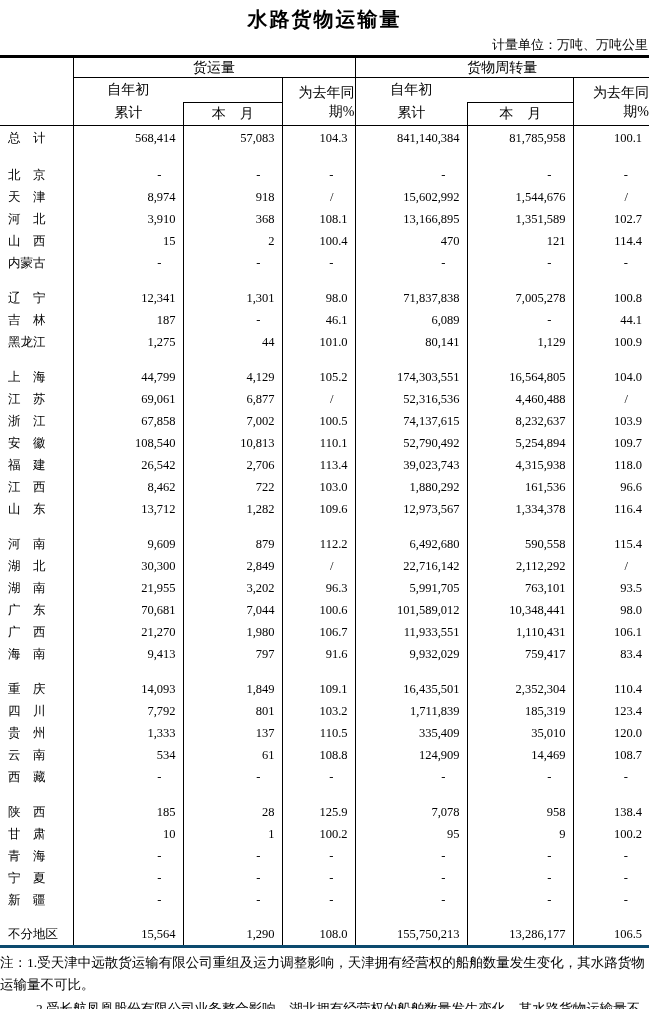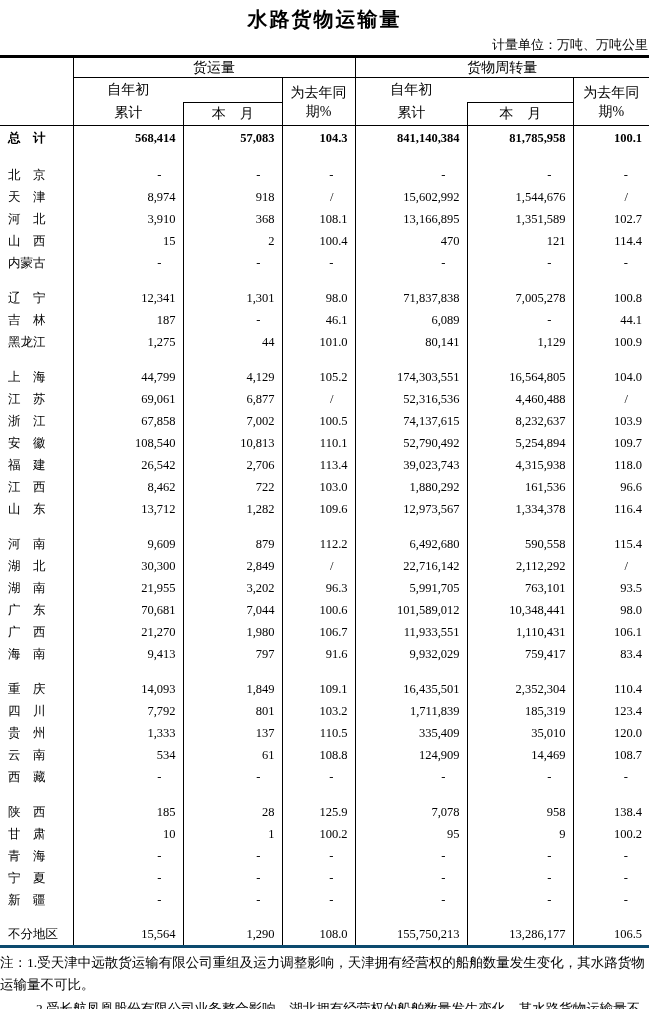--- a/index.html
+++ b/index.html
@@ -29,24 +29,24 @@
   tr.h2 th { height: 47px; font-size: 14px; }
   th.cum-h { padding: 0; }
   th.cum-h .hl { height: 23px; display: flex; align-items: center; justify-content: center; }
   th.cum-h .hl2 { height: 24px; display: flex; align-items: center; justify-content: center; }
   th.month-h { position: relative; padding: 0; }
   th.month-h .month-box {
     position: absolute; top: 50%; left: 0; right: 0; bottom: 0;
     border-top: 1px solid #000; border-left: 1px solid #000;
     display: flex; align-items: center; justify-content: center; font-size: 14px;
   }
-  th.yoy-h { text-align: center; font-size: 13.5px; line-height: 19px; }
+  th.yoy-h { text-align: right; font-size: 13.5px; line-height: 19px; }
   th.yoy-h span { display: block; }
   tr.r td { height: 22px; font-size: 12.5px; }
-  tr.total td { height: 26px; font-weight: bold; margin-left: 36px; }
+  tr.total td { height: 26px; font-weight: normal; margin-left: 36px; }
   tr.sp td { height: 13px; }
   td.region { font-size: 13.5px; text-align: left; padding-left: 8px; }
   td.num { text-align: right; padding-right: 7px; }
   td.sym { text-align: right; padding-right: 21px; }
   .notes { font-size: 13.5px; line-height: 22px; margin-top: 4px; }
   .notes p { margin: 0 0 2px 0; font-family: Liberation Serif, serif; }
   .notes p.indent { text-indent: 36px; }
 </style>
 </head>
 <body>

